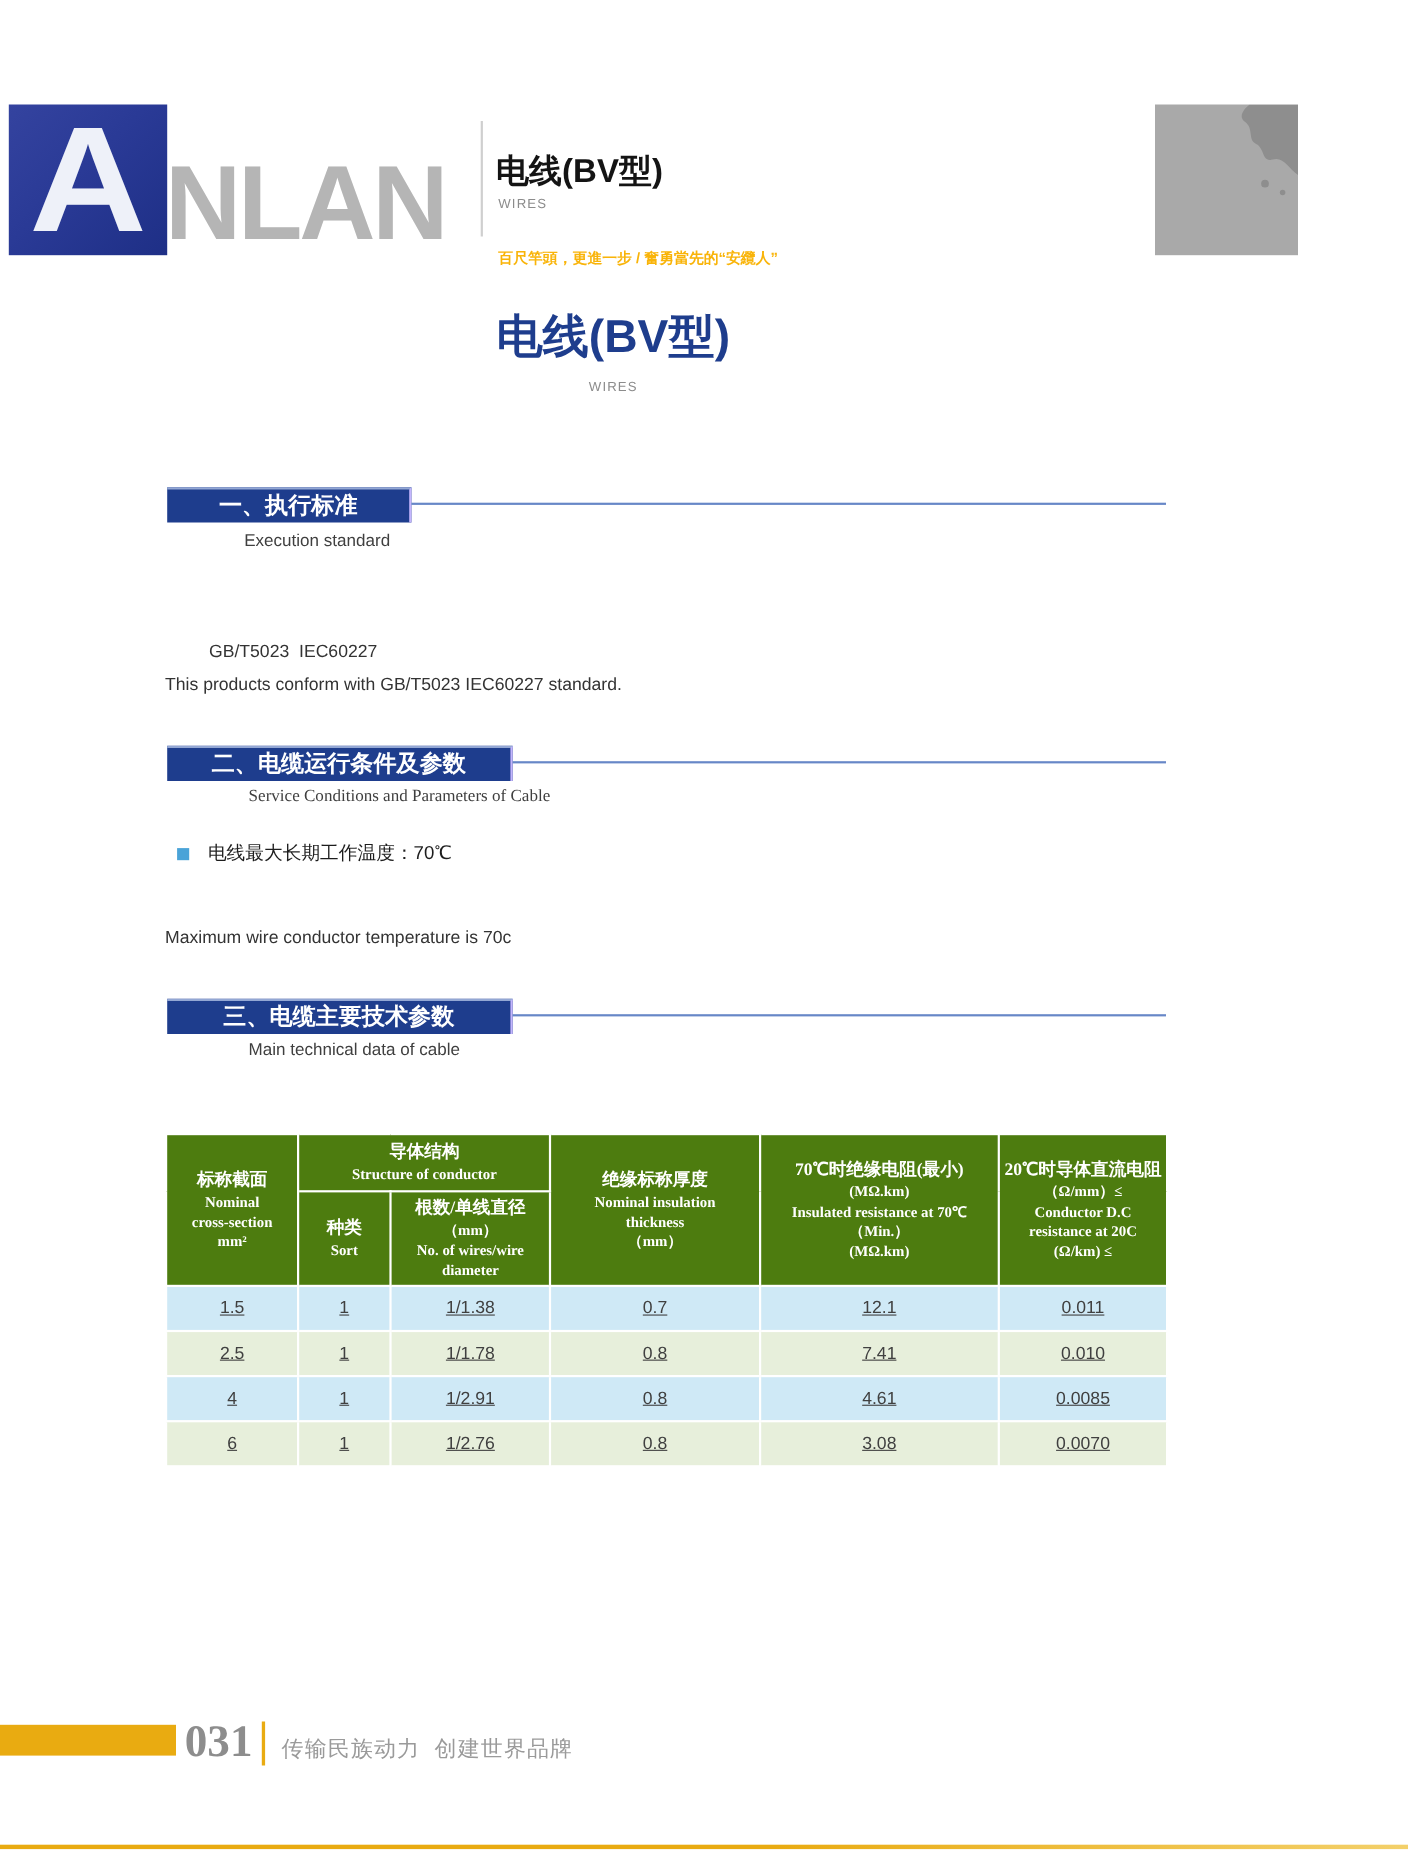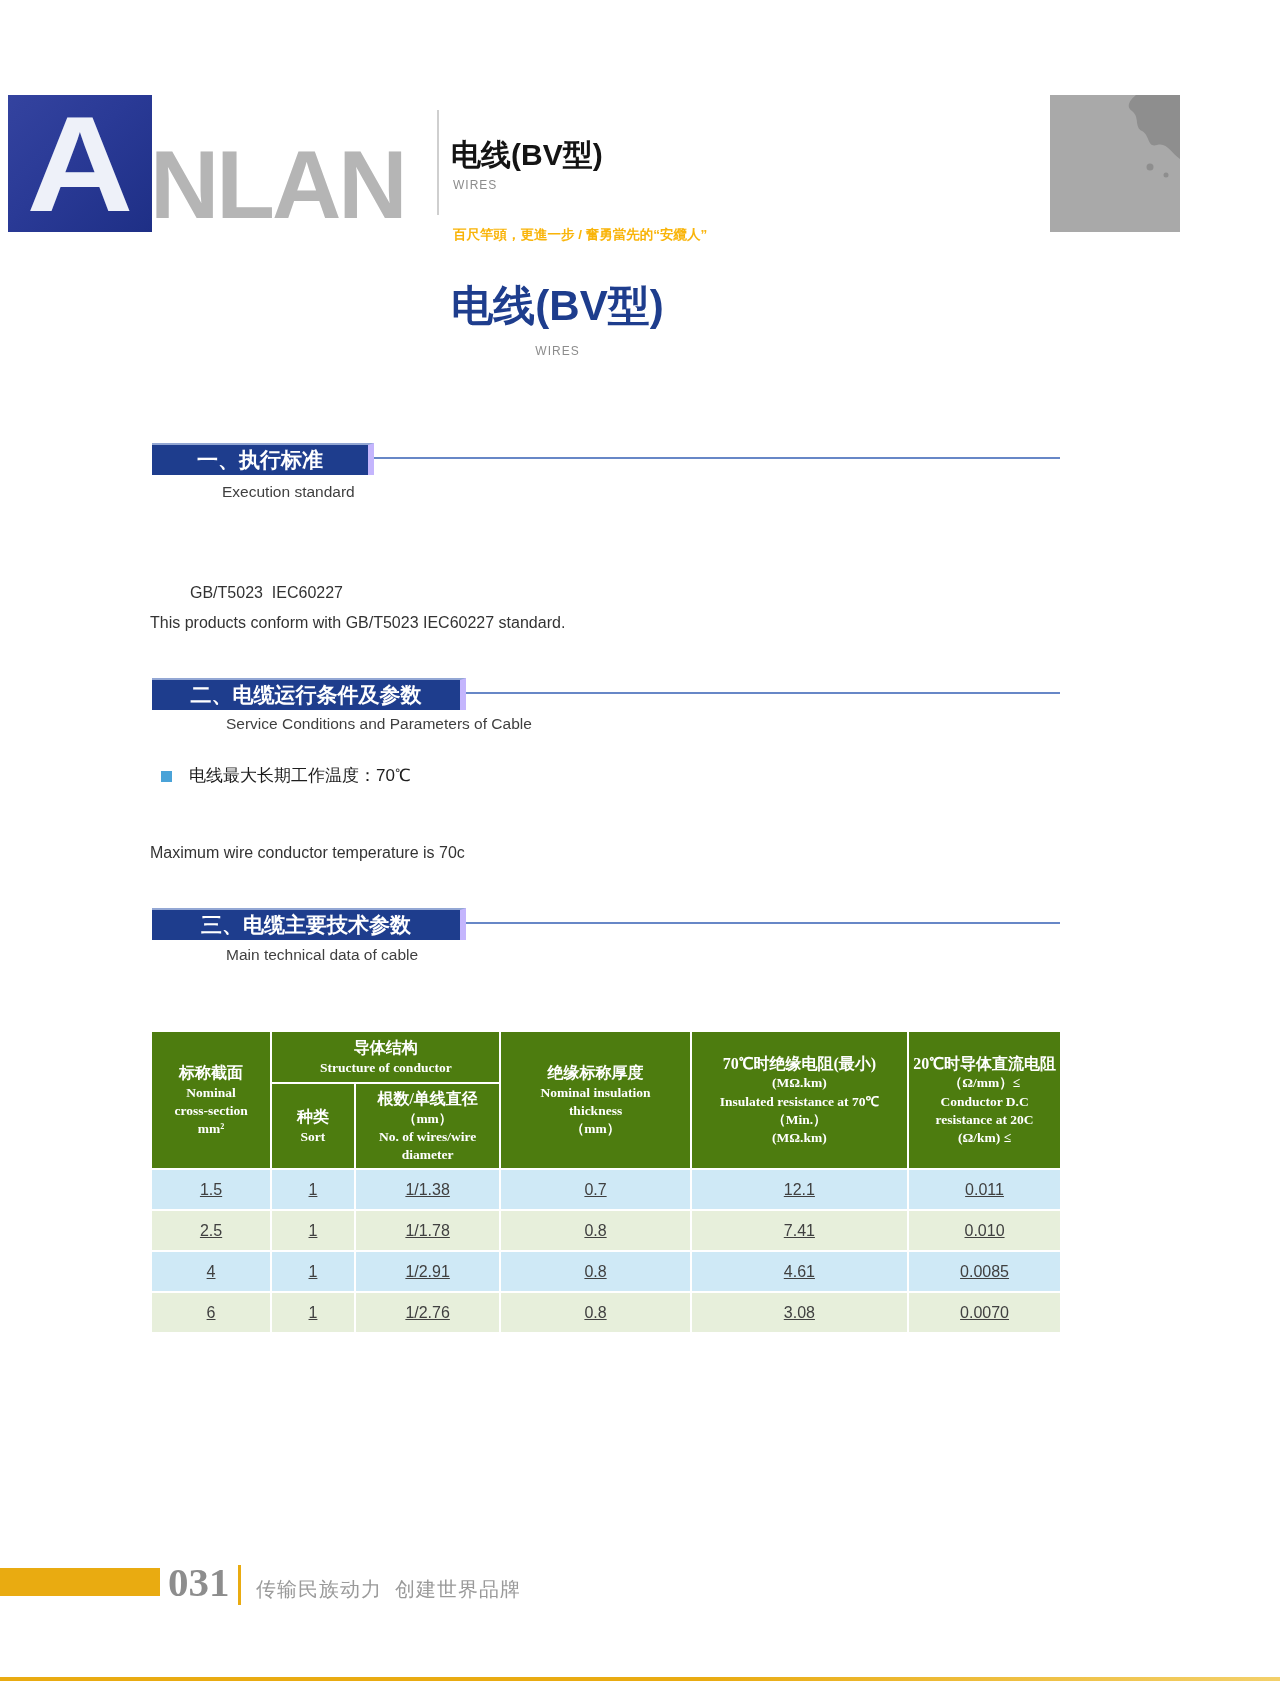--- a/index.html
+++ b/index.html
@@ -22,21 +22,21 @@
   .corner-box { position:absolute; left:1050px; top:95px; width:130px; height:137px; background:#a9a9a9; overflow:hidden; }
 
   
   .page-title-wrap { position:absolute; left:150px; top:278px; width:815px; text-align:center; }
   .page-title-cn { font-size:42px; font-weight:bold; color:#1e3d8d; }
   .page-title-en { margin-top:10px; font-size:12px; color:#8c8c8c; letter-spacing:1px; }
 
   
   .sec-box { position:absolute; height:32px; background:#1e3d8d; color:#ffffff;
     font-size:21px; font-weight:bold; text-align:center; line-height:30px;
-    border-top:2px solid #93a7d4; border-right:6px solid #c4b5fd; }
+    border-top:2px solid #93a7d4; border-right:2px solid #c4b5fd; }
   .sec-rule { position:absolute; height:2px; background:#6787c7; }
   .sec-sub { position:absolute; font-size:15.5px; color:#3f3f3f; }
   .body-text { position:absolute; font-size:16px; color:#333333;margin-top:48px; }
   .pre { white-space:pre; }
   .bullet-square { position:absolute; width:11px; height:11px; background:#4aa3d8; }
   .bullet-cn { position:absolute; font-size:17px; color:#1d1d1d; }
 
   
   .table-wrap { position:absolute; left:150px; top:1030px; width:912px; }
   table.spec { width:100%; border-collapse:collapse; table-layout:fixed; }
@@ -86,21 +86,21 @@
   </div>
 
   <div class="sec-box" style="left:152px; top:443px; width:222px;">一、执行标准</div>
   <div class="sec-rule" style="left:374px; top:457px; width:686px;"></div>
   <div class="sec-sub" style="left:222px; top:483px;">Execution standard</div>
   <div class="body-text pre" style="left:190px; top:536px;">GB/T5023  IEC60227</div>
   <div class="body-text" style="left:150px; top:566px;">This products conform with GB/T5023  IEC60227 standard.</div>
 
   <div class="sec-box" style="left:152px; top:678px; width:314px;">二、电缆运行条件及参数</div>
   <div class="sec-rule" style="left:466px; top:692px; width:594px;"></div>
-  <div class="sec-sub" style="left:226px; top:715px;">Service Conditions and Parameters of Cable</div>
+  <div class="sec-sub" style="left:226px; top:715px;font-family:Liberation Serif, serif;">Service Conditions and Parameters of Cable</div>
   <div class="bullet-square" style="left:161px; top:771px;"></div>
   <div class="bullet-cn" style="left:189px; top:764px;">电线最大长期工作温度：70℃</div>
   <div class="body-text" style="left:150px; top:796px;">Maximum wire conductor temperature is 70c</div>
 
   <div class="sec-box" style="left:152px; top:908px; width:314px;">三、电缆主要技术参数</div>
   <div class="sec-rule" style="left:466px; top:922px; width:594px;"></div>
   <div class="sec-sub" style="left:226px; top:946px;">Main technical data of cable</div>
 
   <div class="table-wrap">
     <table class="spec">

